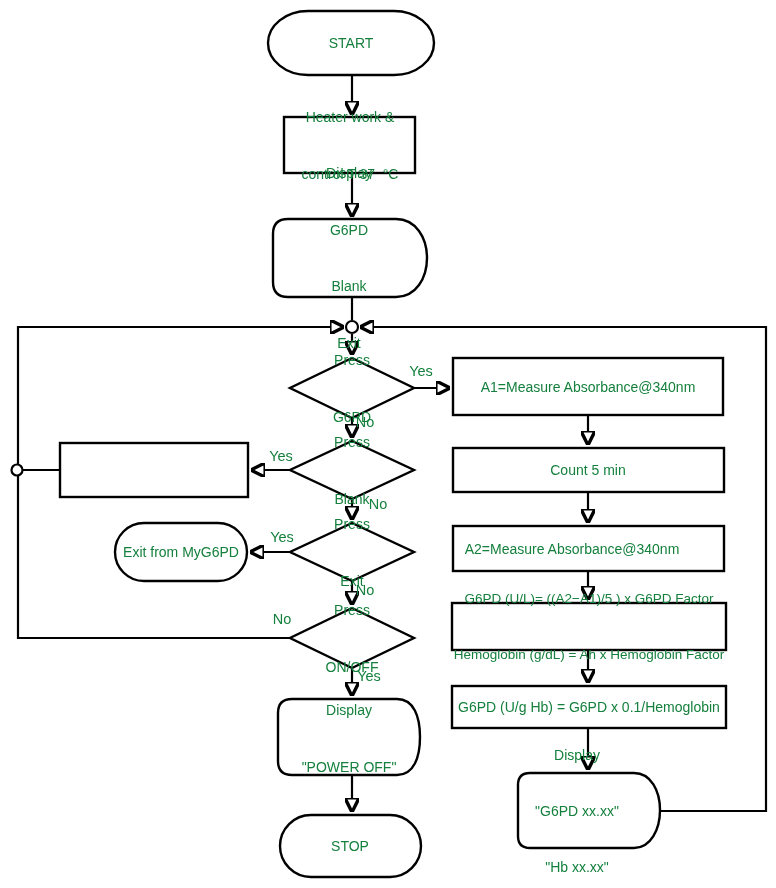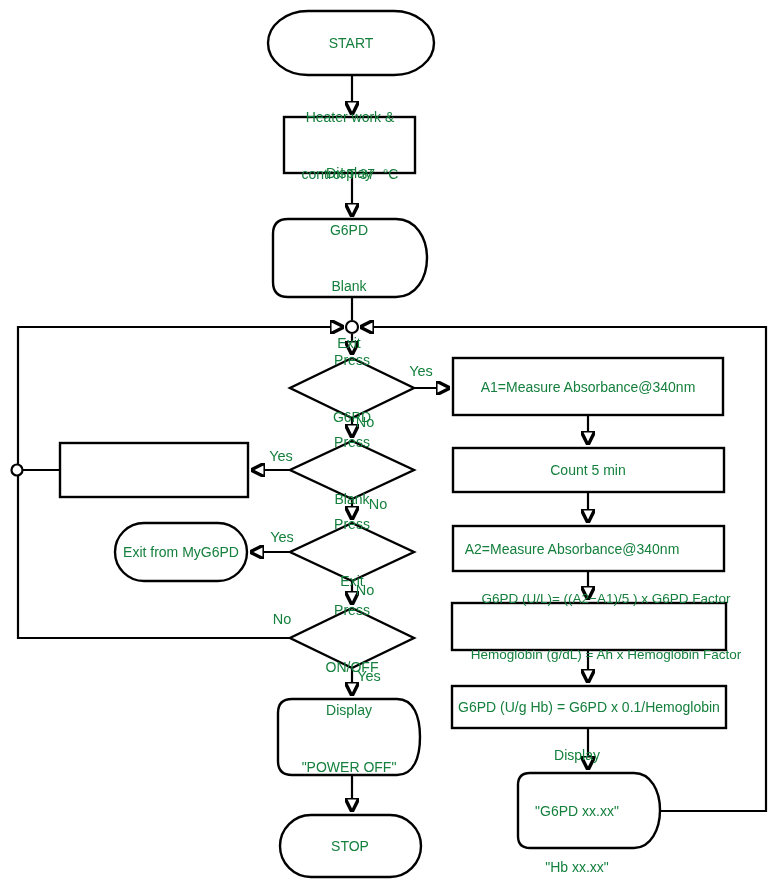--- a/index.html
+++ b/index.html
@@ -12,21 +12,21 @@
   .gfx .edge{fill:none;stroke:#000;stroke-width:2.2;}
   .gfx .junction{fill:#fff;stroke:#000;stroke-width:2.2;}
   .label{
     position:absolute;transform:translate(-50%,-50%);
     text-align:center;font-size:14px;line-height:19px;white-space:pre;
   }
   .lh17  div{line-height:17px;}
   .lh175 div{line-height:17.5px;}
   .lh18  div{line-height:18px;}
   .lh185 div{line-height:18.5px;}
-  .small{font-size:13.5px;margin-left:17px;}
+  .small{font-size:13.5px;}
   .edge-label{
     position:absolute;transform:translate(-50%,-50%);
     font-size:14.5px;white-space:pre;
   }
 </style>
 </head>
 <body>
 
 <div class="stage">
 

